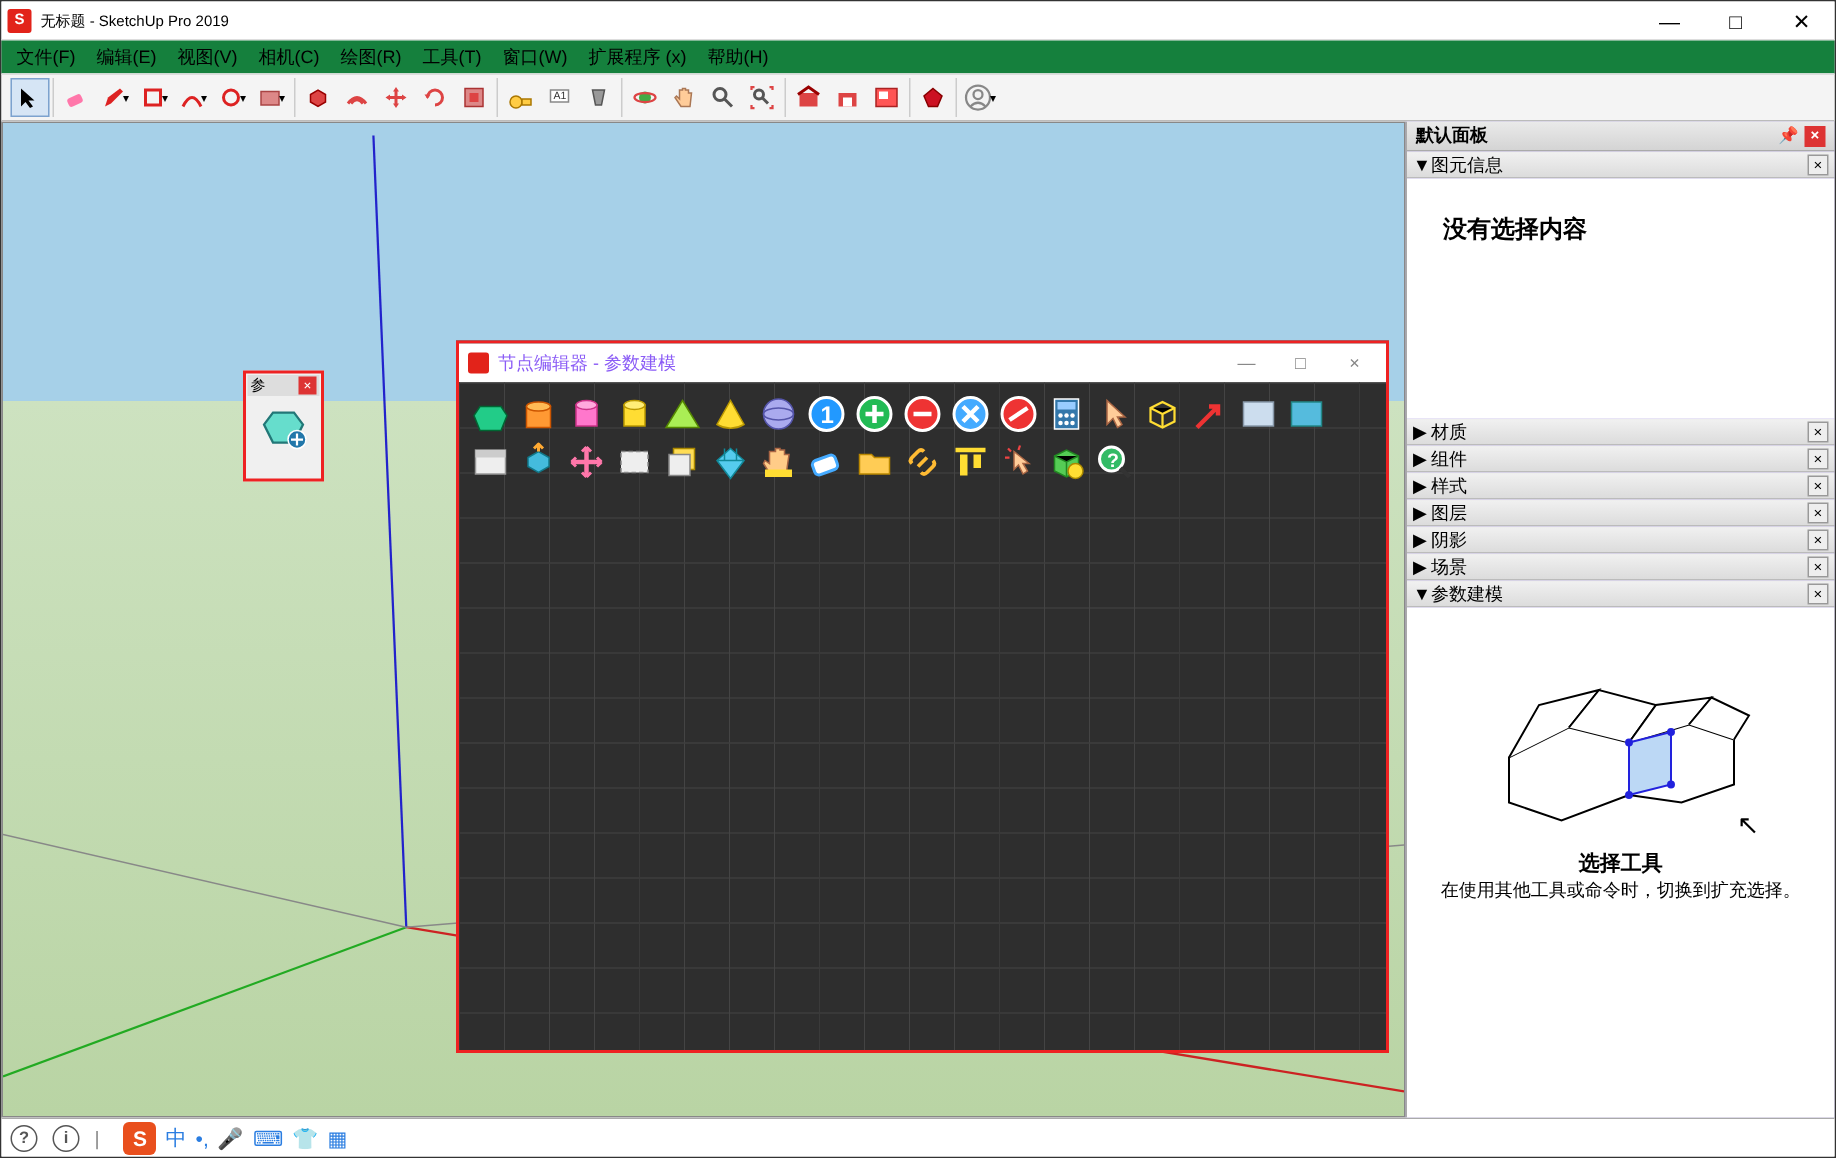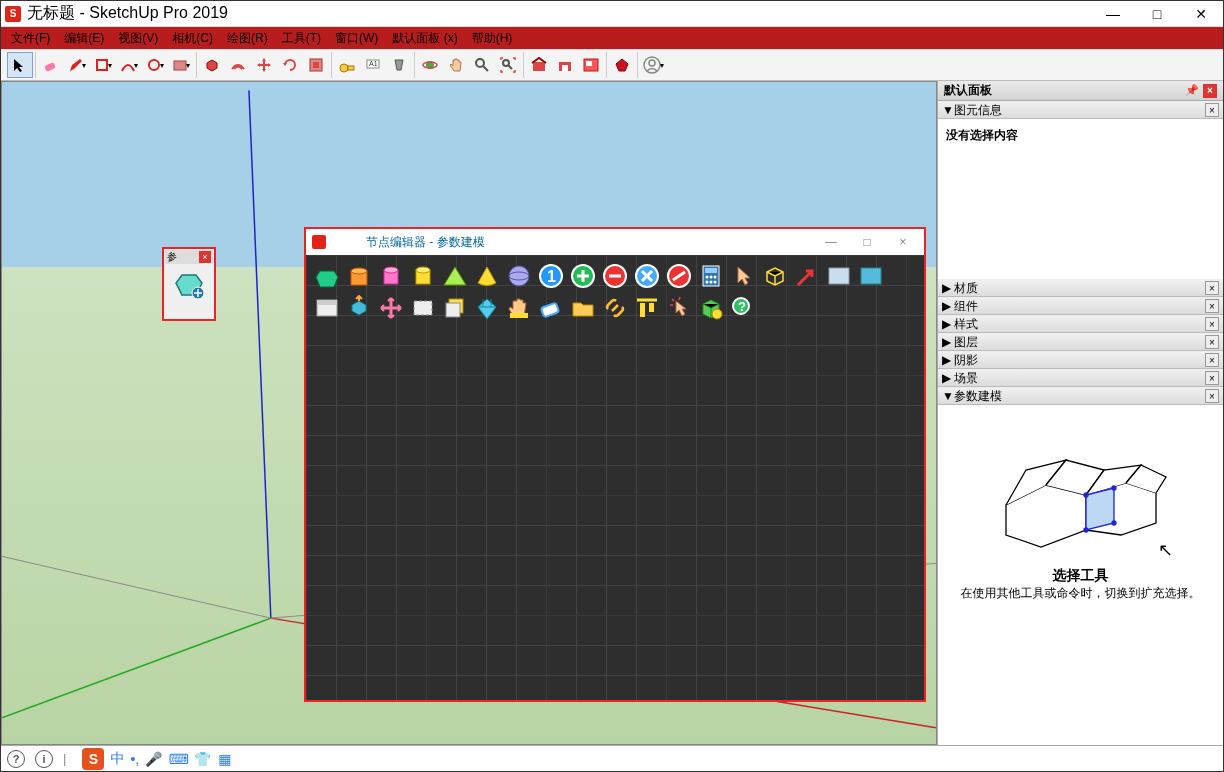--- a/index.html
+++ b/index.html
@@ -2,26 +2,26 @@
 <html><head>
 <meta charset="utf-8">
 <style>
 * { margin: 0; padding: 0; box-sizing: border-box; }
 body { font-family: "Microsoft YaHei", "SimSun", sans-serif; font-size: 12px; background: #fff; overflow: hidden; }
 .window { width: 1224px; height: 772px; display: flex; flex-direction: column; border: 1px solid #333; }
 
 
 .titlebar { height: 26px; display:flex; align-items:center; background: #fff; border-bottom:1px solid #ddd; padding-left:4px; }
 .titlebar .appicon { width:16px; height:16px; background:#e2231a; border-radius:2px; display:flex; align-items:center; justify-content:center; color:#fff; font-size:10px; font-weight:bold; margin-right:6px;}
-.titlebar .title { flex:1; font-size:16px; }
+.titlebar .title { flex:1; font-size:10px; }
 .titlebar .winbtns { display:flex; height:100%; }
 .titlebar .winbtns div { width:44px; display:flex; align-items:center; justify-content:center; font-size:14px; cursor:pointer; }
 
 
-.menubar { height:22px; display:flex; align-items:center; padding:0 4px; background:#b91c1c; gap:2px;text-align:right;}
+.menubar { height:22px; display:flex; align-items:center; padding:0 4px; background:#15803d; gap:2px;text-align:right;}
 .menubar span { padding:2px 6px; cursor:pointer; }
 
 
 .toolbar { height:32px; display:flex; align-items:center; background:#f4f4f4; border-bottom:1px solid #bbb; border-top:1px solid #ddd; padding:0 4px; gap:0; }
 .toolbar .tgroup { display:flex; align-items:center; padding:0 2px; border-left:1px solid #ccc; height:26px;}
 .toolbar .tgroup:first-child{border-left:none;}
 .tbtn { width:26px; height:26px; display:flex; align-items:center; justify-content:center; border:1px solid transparent; cursor:pointer; font-size:16px;}
 .tbtn.sel { border:1px solid #7da2ce; background:#d6e5f5;}
 .tbtn .drop{font-size:8px; margin-left:-2px;}
 
@@ -33,38 +33,38 @@
 
 .float-tb { position:absolute; left:160px; top:165px; width:54px; height:74px; border:2px solid #e22; background:#f0f0f0; display:flex; flex-direction:column; align-items:center; gap:2px; padding:1px;}
 .float-tb .hdr{ width:100%; height:14px; background:#ddd; display:flex; align-items:center; justify-content:space-between; padding:0 2px; font-size:10px;}
 .float-tb .hdr .x{ width:12px;height:12px;background:#d33;color:#fff;display:flex;align-items:center;justify-content:center;font-size:9px;cursor:pointer;}
 .float-tb .ico{ width:36px; height:36px; display:flex;align-items:center;justify-content:center;}
 
 
 .node-editor { position:absolute; left:302px; top:145px; width:622px; height:475px; border:2px solid #e22; background:#3a3a3a; display:flex; flex-direction:column;}
 .node-editor .hdr { height:26px; background:#fff; display:flex; align-items:center; padding:0 6px; gap:6px;}
 .node-editor .hdr .ico{width:14px;height:14px;background:#e2231a;border-radius:2px;}
-.node-editor .hdr .ttl{flex:1; color:#0369a1;margin-left:34px;}
+.node-editor .hdr .ttl{flex:1; color:#8b5cf6;}
 .node-editor .hdr .wb{width:30px;text-align:center;color:#888;cursor:pointer;}
 .node-editor .body{ flex:1; background:#2e2e2e; background-image:linear-gradient(#3a3a3a 1px,transparent 1px),linear-gradient(90deg,#3a3a3a 1px,transparent 1px),linear-gradient(#444 1px,transparent 1px),linear-gradient(90deg,#444 1px,transparent 1px); background-size:120px 120px,120px 120px,30px 30px,30px 30px; position:relative;}
 .ne-tools { position:absolute; left:6px; top:6px; display:flex; flex-wrap:wrap; width:600px; gap:2px;}
 .ne-tools .nb { width:30px; height:30px; display:flex; align-items:center; justify-content:center; cursor:pointer; font-size:18px;}
 .ne-tools .nb svg{display:block;}
 
 
 .rpanel { width:286px; background:#c4b5fd; display:flex; flex-direction:column; border-left:1px solid #aaa;}
 .rpanel .phdr { height:20px; background:linear-gradient(#eaeaea,#d4d4d4); display:flex; align-items:center; padding:0 6px; font-weight:bold; border-bottom:1px solid #aaa;}
 .rpanel .phdr .sp{flex:1;}
 .rpanel .phdr .pin{font-size:11px;cursor:pointer;margin-right:4px;}
 .rpanel .phdr .pclose{width:14px;height:14px;background:#d33;color:#fff;display:flex;align-items:center;justify-content:center;font-size:10px;cursor:pointer;}
 .section-hdr { height:18px; background:linear-gradient(#f0f0f0,#dcdcdc); display:flex; align-items:center; padding:0 4px; border-top:1px solid #eee; border-bottom:1px solid #bbb; cursor:pointer;}
 .section-hdr .arr{width:12px;display:inline-block;}
 .section-hdr .sp{flex:1;}
 .section-hdr .sx{width:14px;height:14px;border:1px solid #999;background:#eee;display:flex;align-items:center;justify-content:center;font-size:10px;cursor:pointer;}
-.section-body { background:#fff; padding:8px; font-size:12px;}
+.section-body { background:#fff; padding:24px; font-size:16px;}
 .section-body.info{height:160px;}
 .instructor { background:#fff; padding:10px; flex:1; display:flex; flex-direction:column; align-items:center; gap:6px; overflow:auto;}
 .instructor svg{margin:20px 0 8px 0;}
 .instructor .blk{width:100%; text-align:center; font-size:12px;}
 .instructor .blk b{font-size:14px;}
 .instructor .cursor{font-size:18px;align-self:flex-end;margin-right:40px;margin-top:-30px;}
 
 
 .statusbar { height:26px; display:flex; align-items:center; border-top:1px solid #aaa; background:#fff; padding:0 6px; gap:10px; font-size:13px;}
 .statusbar .sicon{width:18px;height:18px;border:1.5px solid #555;border-radius:50%;display:flex;align-items:center;justify-content:center;font-size:11px;font-weight:bold;color:#555;}
@@ -90,21 +90,21 @@
   </div>
 
   <div class="menubar">
     <span>文件(F)</span>
     <span>编辑(E)</span>
     <span>视图(V)</span>
     <span>相机(C)</span>
     <span>绘图(R)</span>
     <span>工具(T)</span>
     <span>窗口(W)</span>
-    <span>默认面板 (x)</span>
+    <span>扩展程序 (x)</span>
     <span>帮助(H)</span>
   </div>
 
   <div class="toolbar">
     <div class="tgroup">
       <div class="tbtn sel">
           <svg width="16" height="16">
             <path d="M2 2 L2 14 L5 11 L8 15 L10 14 L7 10 L11 10 Z" fill="#000"></path>
           </svg>
         </div>

